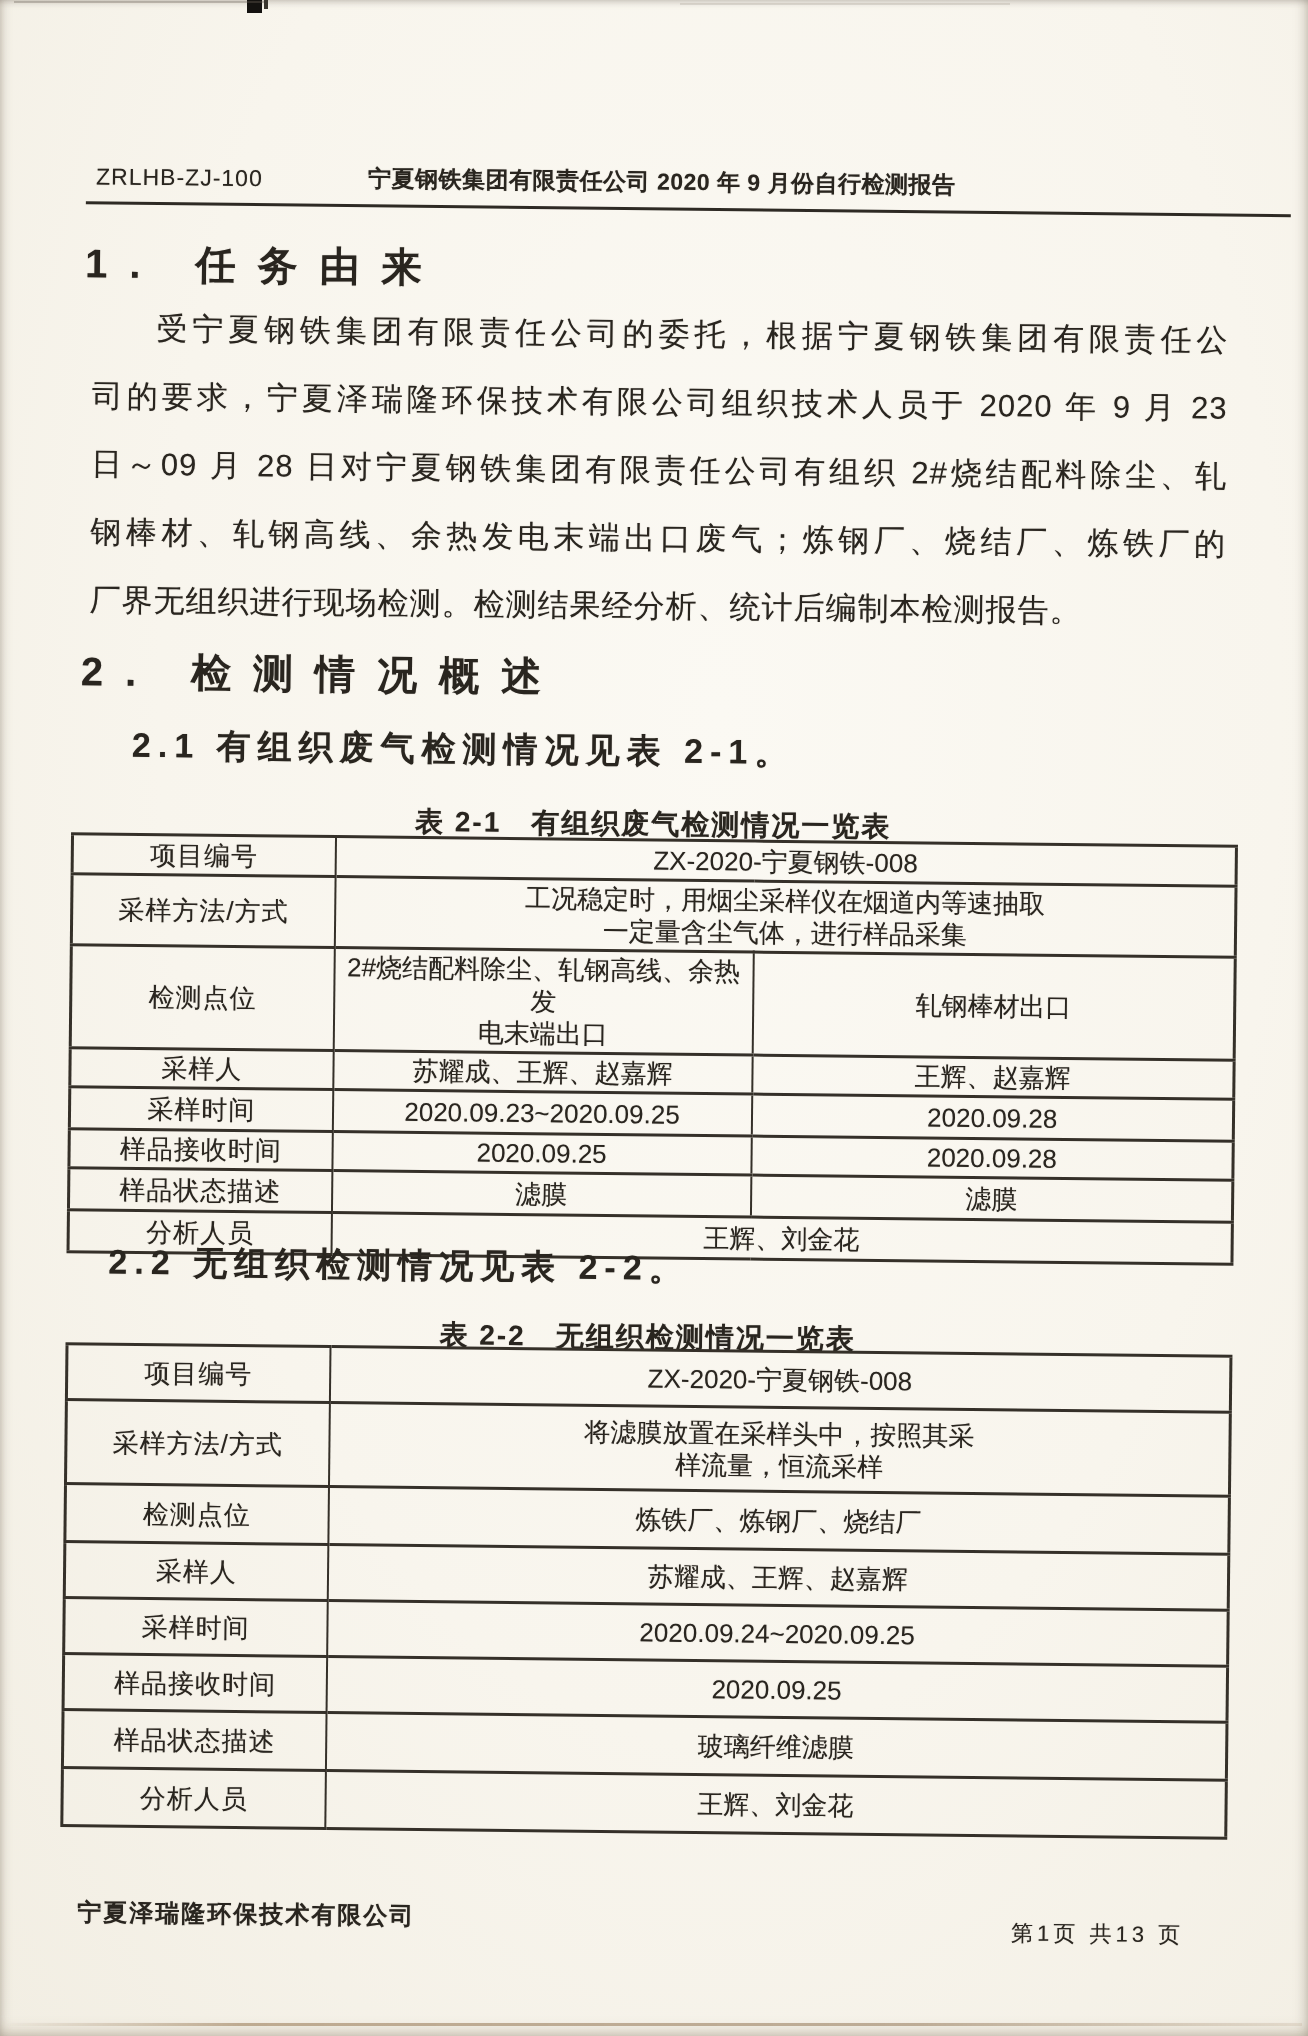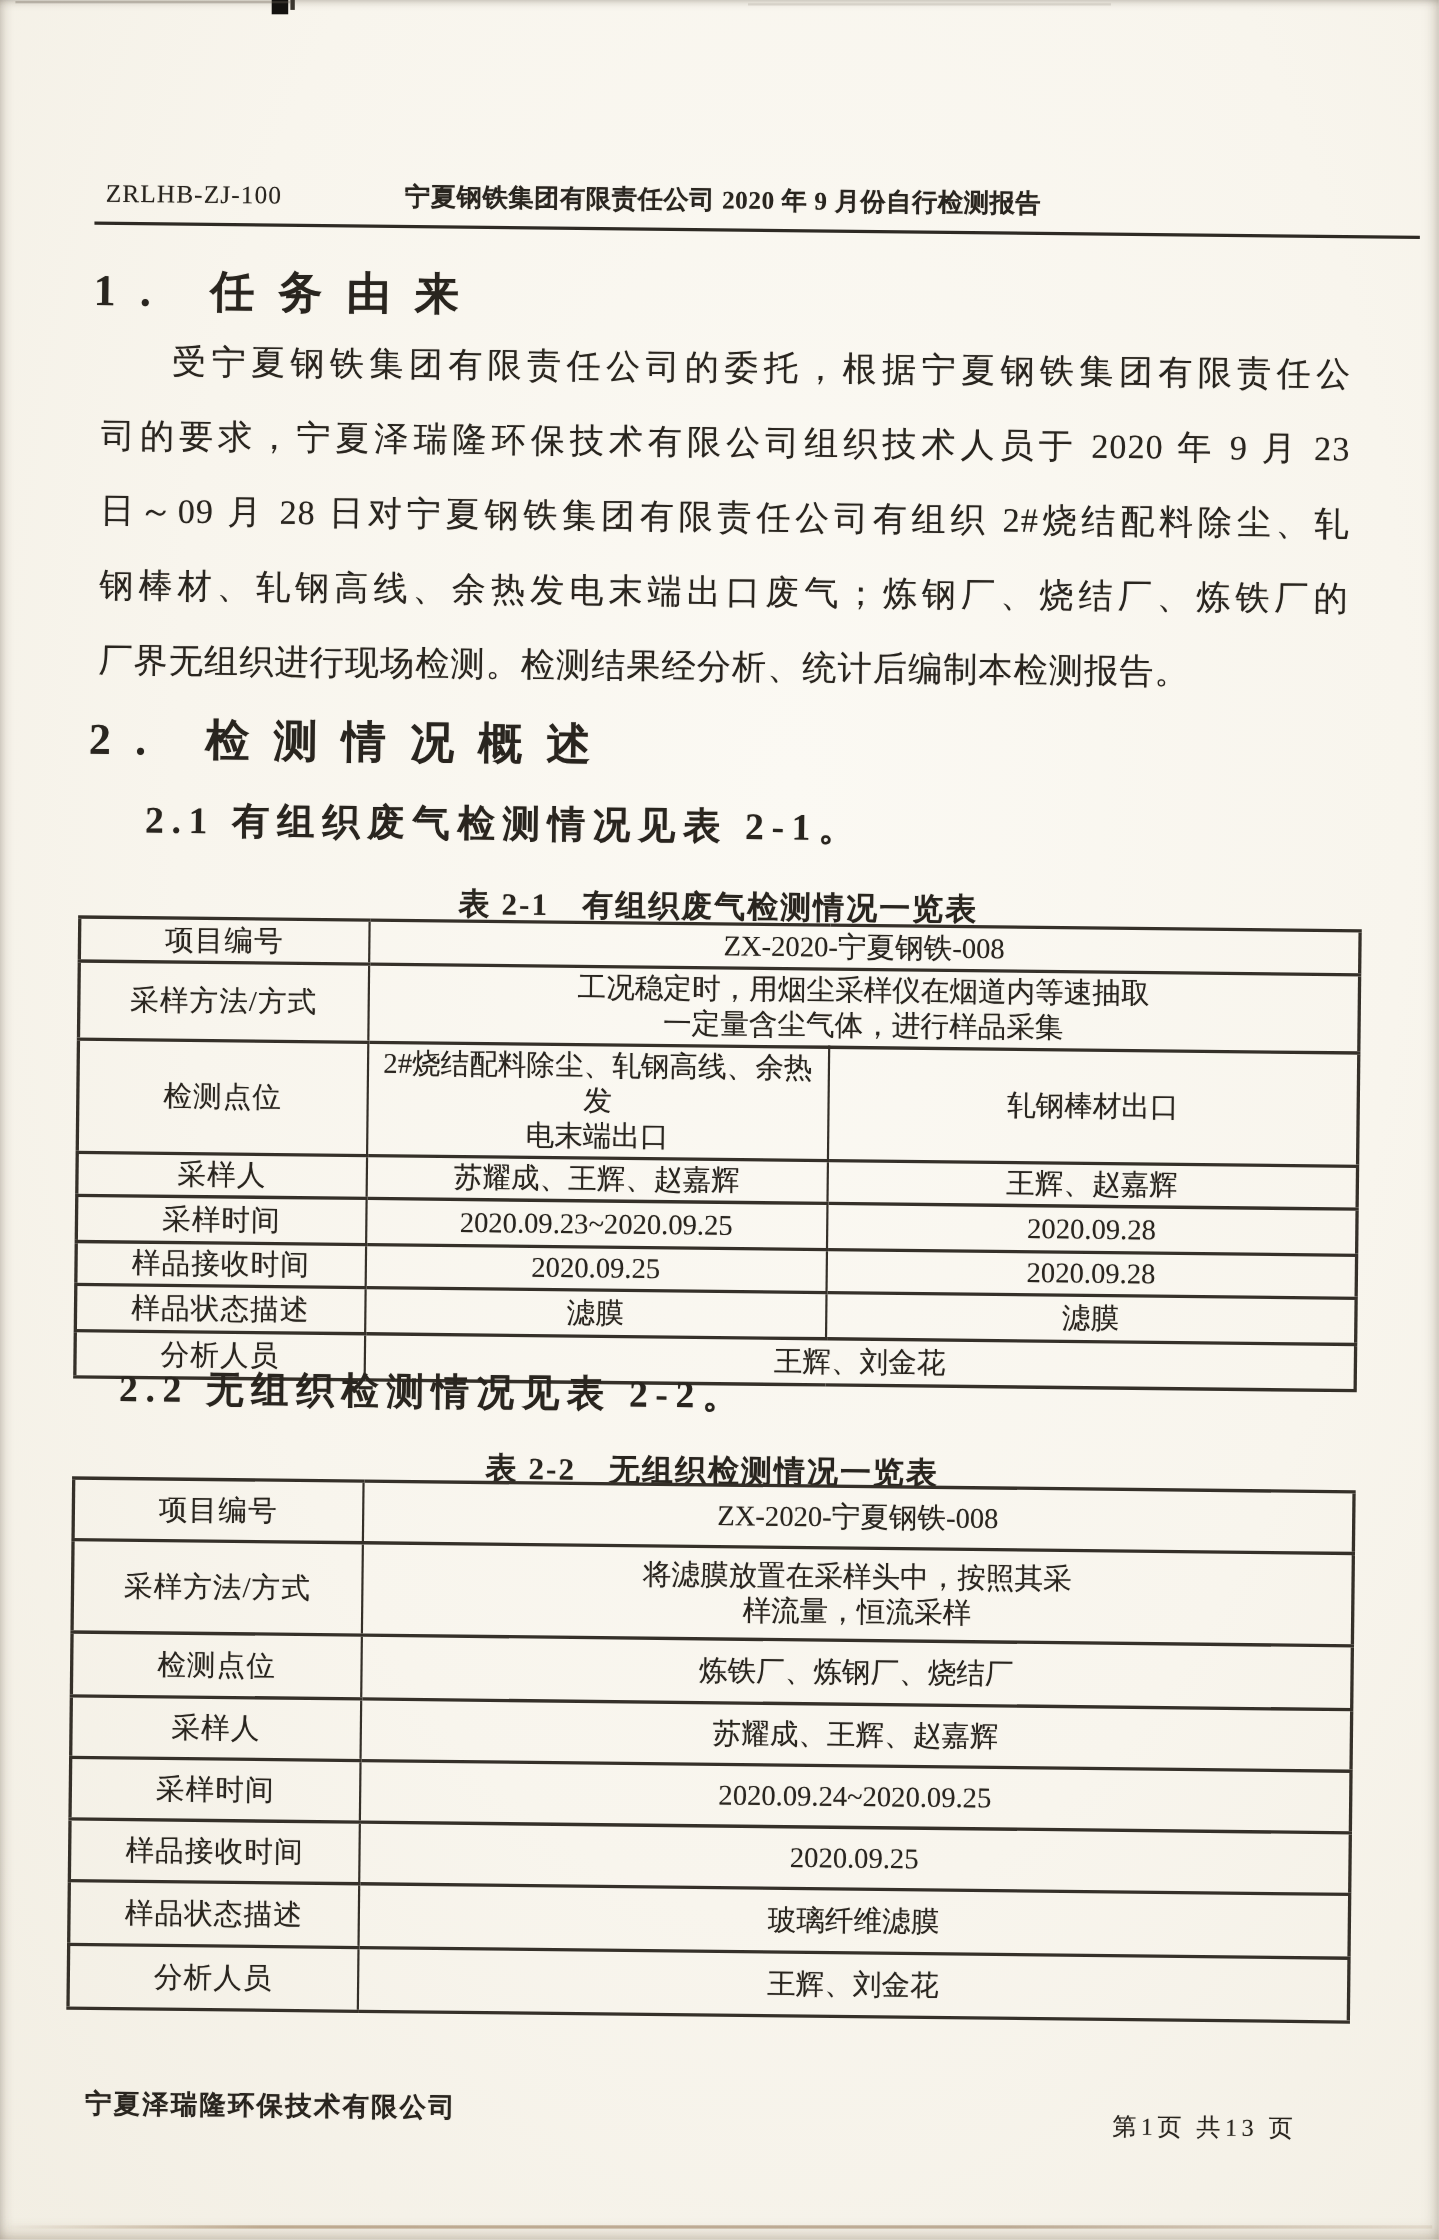--- a/index.html
+++ b/index.html
@@ -8,21 +8,21 @@
     position:relative;
     width:1308px;height:2036px;
     margin:0 auto;
     overflow:hidden;
     background:radial-gradient(ellipse at 55% 35%, #fbf9f3 0%, #f8f5ed 55%, #f2eee3 100%);
     box-shadow:
       inset 0 6px 9px -6px rgba(120,112,100,.5),
       inset 8px 0 12px -8px rgba(130,120,108,.45),
       inset -9px 0 14px -8px rgba(125,115,100,.4),
       inset 0 -10px 16px -8px rgba(140,120,95,.45);
-    font-family:Liberation Serif, serif;
+    font-family:Liberation Sans, sans-serif;
     color:#29251f;
   }
   .content{
     position:absolute;left:0;top:0;width:1308px;height:2036px;
     transform:rotate(0.62deg);
     transform-origin:60px 190px;
     text-shadow:0 0 1px rgba(45,38,30,.35);
   }
   .abs{position:absolute;}
 

